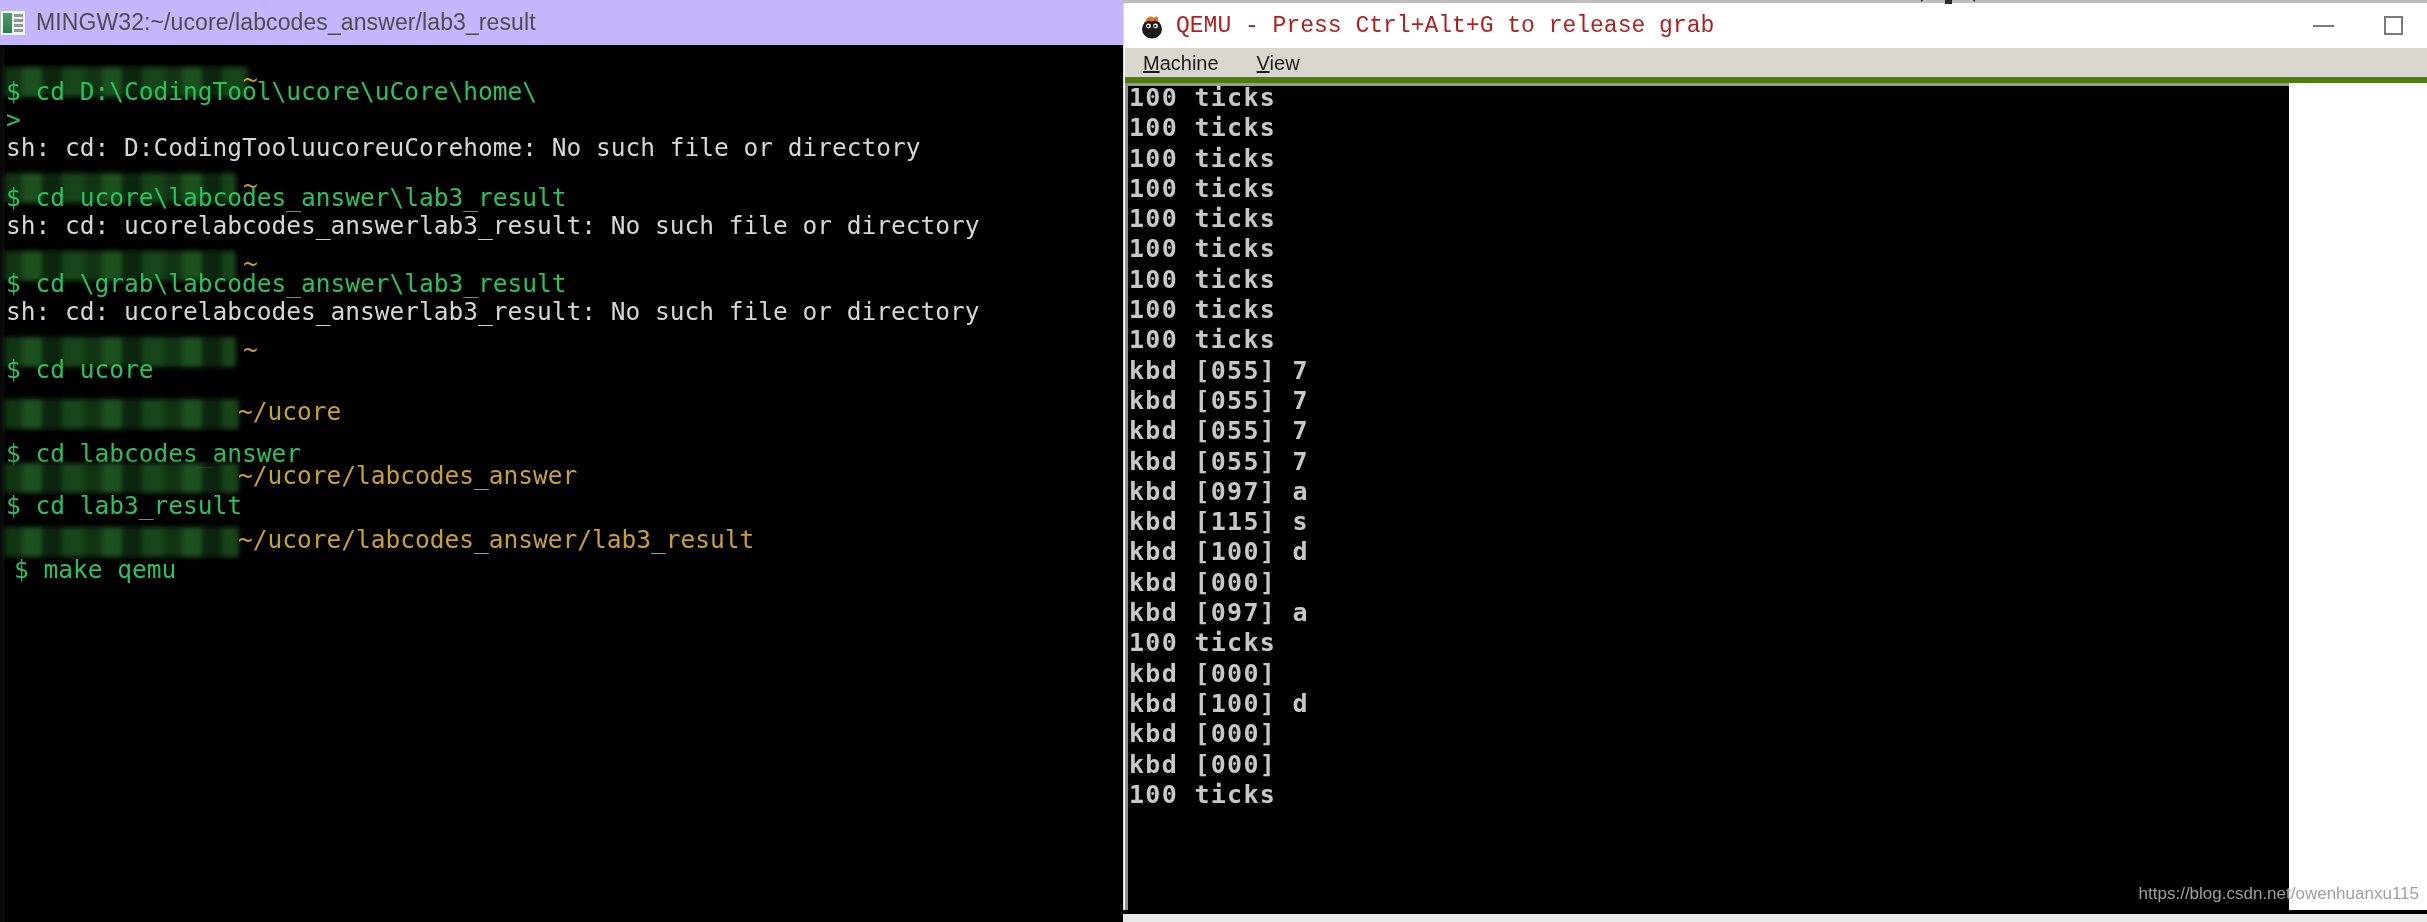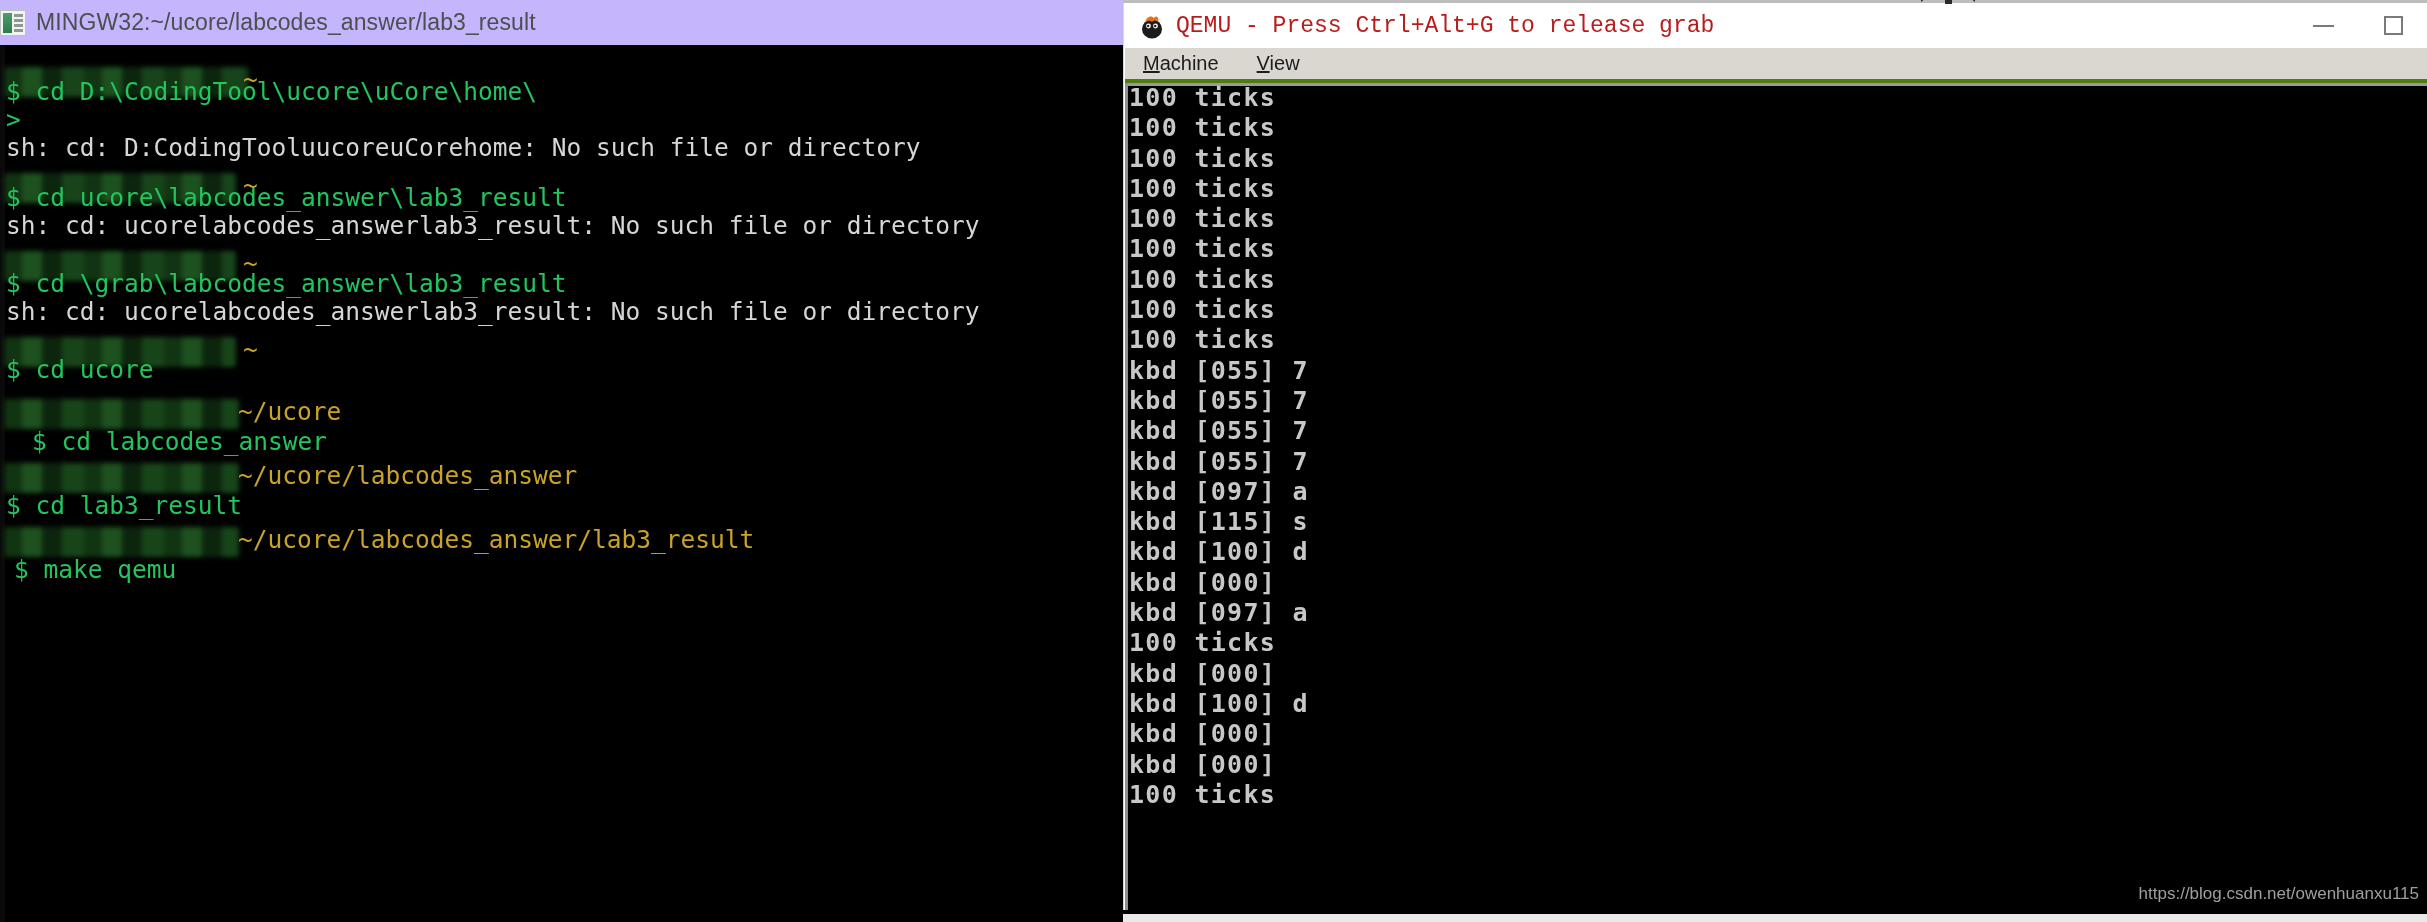--- a/index.html
+++ b/index.html
@@ -185,42 +185,42 @@
     box-sizing: border-box;
   }
 
   #qemu-menubar {
     position: absolute;
     left: 1px;
     top: 45px;
     width: 1303px;
     height: 35px;
     background: #d9d7cf;
-    border-bottom: 4px solid #4d7c0f;
+    border-bottom: 6px solid #4d7c0f;
     box-sizing: border-box;
     display: flex;
-    align-items: center;
+    align-items: flex-end;
     padding-left: 12px;
   }
   .menu-item {
     font-size: 20px;
     color: #1c1c1c;
     margin-right: 26px;
     padding: 2px 6px;
     white-space: nowrap;
   }
   .menu-item .accel {
     text-decoration: underline;
   }
 
   #qemu-screen {
     position: absolute;
     left: 1px;
     top: 80px;
-    width: 1303px;
+    width: 1164px;
     height: 838px;
     background: #000000;
     overflow: hidden;
   }
   #qemu-screen-inner {
     position: absolute;
     left: 4px;
     top: 0;
   }
   .qemu-line {
@@ -343,21 +343,21 @@
         <div class="term-line err" style="top: 252px;">sh: cd: ucorelabcodes_answerlab3_result: No such file or directory</div>
         <div class="prompt-row" style="top: 290px;">
           <span class="prompt-blur" style="width: 232px;"></span>
           <span class="prompt-path" style="left: 243px;">~</span>
         </div>
         <div class="term-line cmd" style="top: 310px;">$ cd ucore</div>
         <div class="prompt-row" style="top: 352px;">
           <span class="prompt-blur" style="width: 235px;"></span>
           <span class="prompt-path" style="left: 238px;">~/ucore</span>
         </div>
-        <div class="term-line cmd" style="top: 382px; margin-left: 26px;">$ cd labcodes_answer</div>
+        <div class="term-line cmd" style="top: 394px;">$ cd labcodes_answer</div>
         <div class="prompt-row" style="top: 416px;">
           <span class="prompt-blur" style="width: 235px;"></span>
           <span class="prompt-path" style="left: 238px;">~/ucore/labcodes_answer</span>
         </div>
         <div class="term-line cmd" style="top: 446px;">$ cd lab3_result</div>
         <div class="prompt-row" style="top: 480px;">
           <span class="prompt-blur" style="width: 235px;"></span>
           <span class="prompt-path" style="left: 238px;">~/ucore/labcodes_answer/lab3_result</span>
         </div>
         <div class="term-line cmd" style="top: 510px; margin-left: 8px;">$ make qemu</div>

